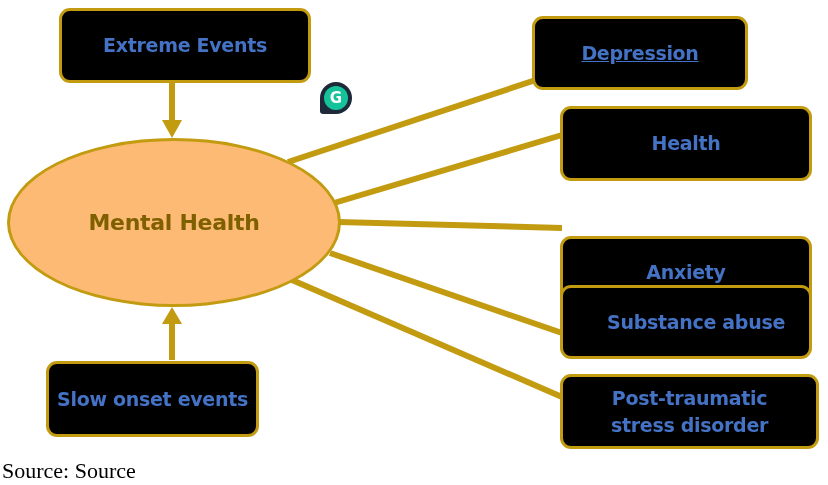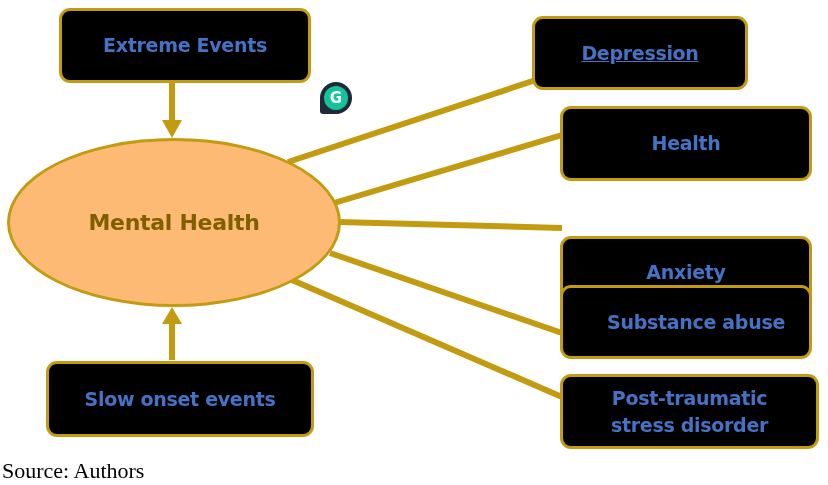--- a/index.html
+++ b/index.html
@@ -49,21 +49,21 @@
 </svg>
 
 <div class="box" style="left:59px;top:8px;width:252px;height:75px;">
   <span>Extreme Events</span>
 </div>
 
 <div class="ellipse">
   <span>Mental Health</span>
 </div>
 
-<div class="box" style="left:46px;top:361px;width:268px;height:76px;">
+<div class="box" style="left:46px;top:361px;width:213px;height:76px;">
   <span>Slow onset events</span>
 </div>
 
 <div class="box" style="left:532px;top:16px;width:216px;height:74px;text-decoration:underline;">
   <span>Depression</span>
 </div>
 <div class="box" style="left:560px;top:106px;width:252px;height:75px;">
   <span>Health</span>
 </div>
 <div class="box" style="left:560px;top:196px;width:252px;height:73px;margin-top:40px;">
@@ -75,14 +75,14 @@
 <div class="box" style="left:560px;top:374px;width:259px;height:75px;padding:0 22px;">
   <span>Post-traumatic stress disorder</span>
 </div>
 
 <div class="gicon">
   <div class="inner">G</div>
 </div>
 
 <div class="source">
   <b>Source:</b>
-  <span>Authors</span>
+  <span>Source</span>
 </div>
 
 </body></html>

